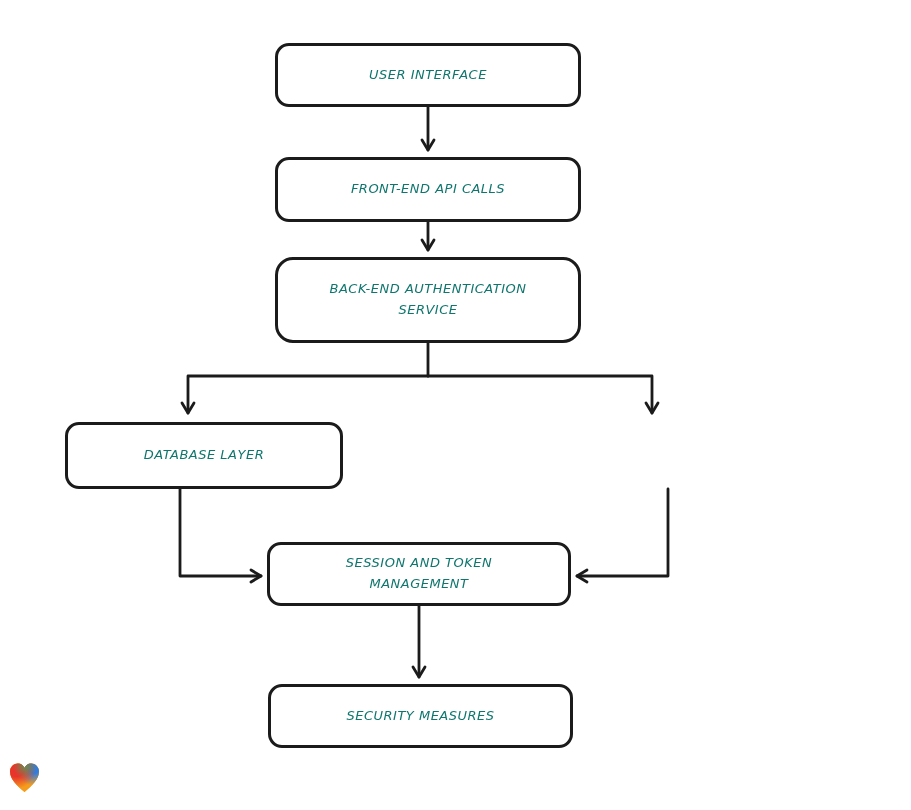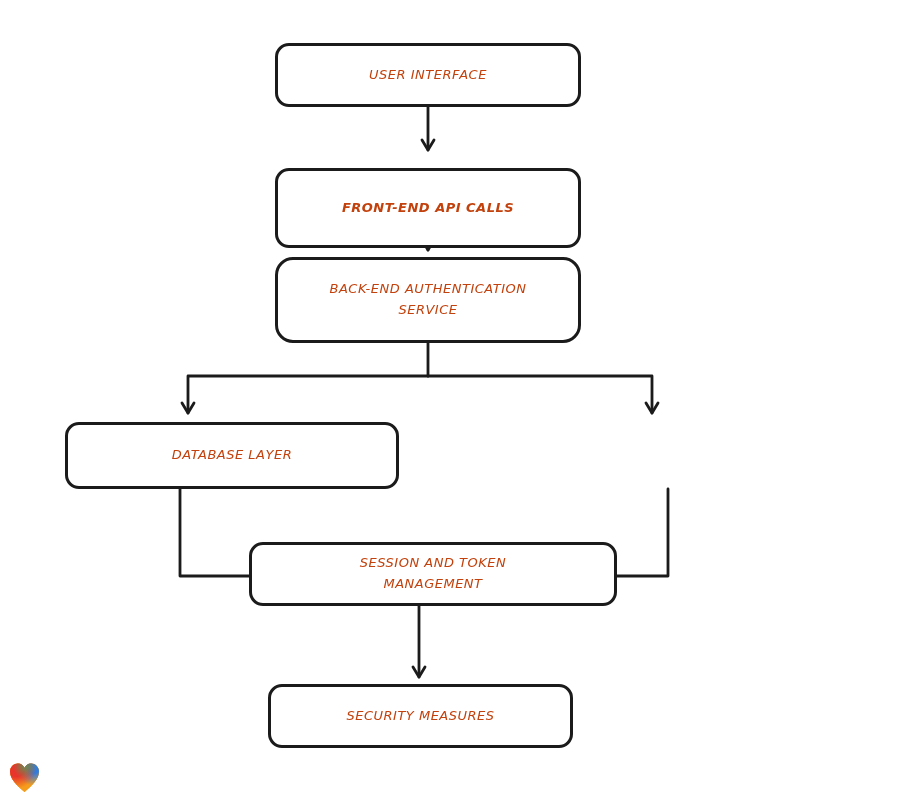--- a/index.html
+++ b/index.html
@@ -32,21 +32,21 @@
     justify-content: center;
     text-align: center;
     z-index: 2;
   }
   .node-label {
     font-family: "DejaVu Sans", sans-serif;
     font-style: italic;
     font-size: 13px;
     line-height: 1.6;
     letter-spacing: 0.5px;
-    color: #c2410c;
+    color: #0f766e;
     white-space: pre-line;
     padding: 0 10px;
   }
   .watermark-heart {
     position: absolute;
     left: 8px;
     top: 762px;
     width: 33px;
     height: 31px;
     z-index: 3;
@@ -79,35 +79,35 @@
       <path d="M180 489 L180 576 L261 576" marker-end="url(#arrowhead)"></path>
       <path d="M668 489 L668 576 L577 576" marker-end="url(#arrowhead)"></path>
       <path d="M419 606 L419 677" marker-end="url(#arrowhead)"></path>
     </g>
   </svg>
 
   <div class="node" style="left:275px; top:43px; width:306px; height:64px;">
     <span class="node-label">USER INTERFACE</span>
   </div>
 
-  <div class="node" style="left:275px; top:168px; width:306px; height:80px;font-weight:bold;">
+  <div class="node" style="left:275px; top:157px; width:306px; height:65px;">
     <span class="node-label">FRONT-END API CALLS</span>
   </div>
 
   <div class="node" style="left:275px; top:257px; width:306px; height:86px;border-radius:18px;">
     <span class="node-label">BACK-END AUTHENTICATION
 SERVICE</span>
   </div>
 
-  <div class="node" style="left:65px; top:422px; width:334px; height:67px;">
+  <div class="node" style="left:65px; top:422px; width:278px; height:67px;">
     <span class="node-label">DATABASE LAYER</span>
   </div>
 
 
-  <div class="node" style="left:249px; top:542px; width:368px; height:64px;">
+  <div class="node" style="left:267px; top:542px; width:304px; height:64px;">
     <span class="node-label">SESSION AND TOKEN
 MANAGEMENT</span>
   </div>
 
   <div class="node" style="left:268px; top:684px; width:305px; height:64px;align-items:center;">
     <span class="node-label">SECURITY MEASURES</span>
   </div>
 
   <div class="watermark-heart"></div>
 

